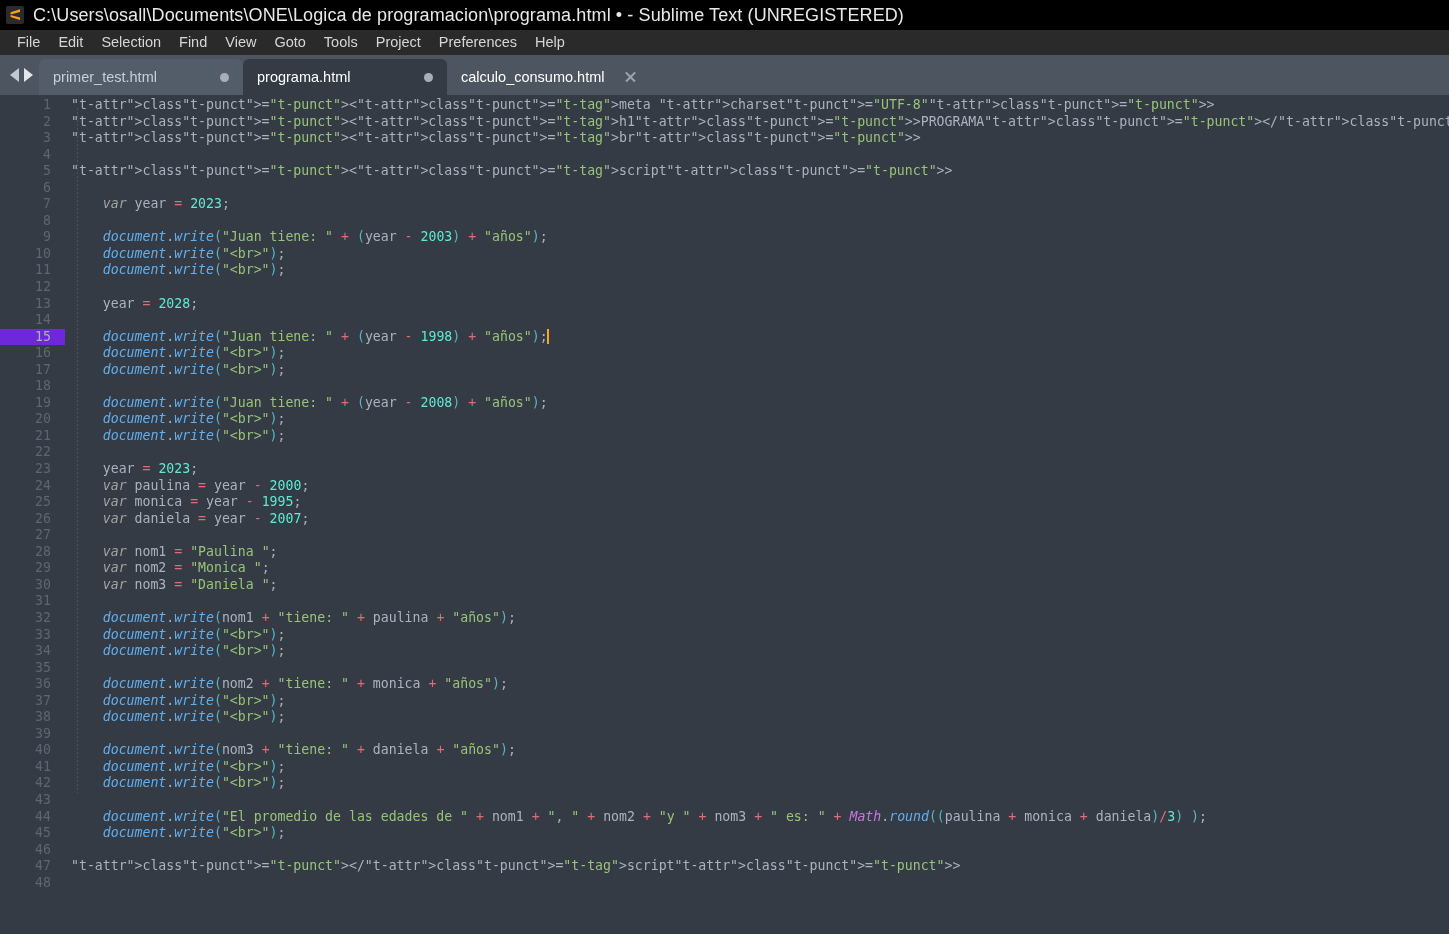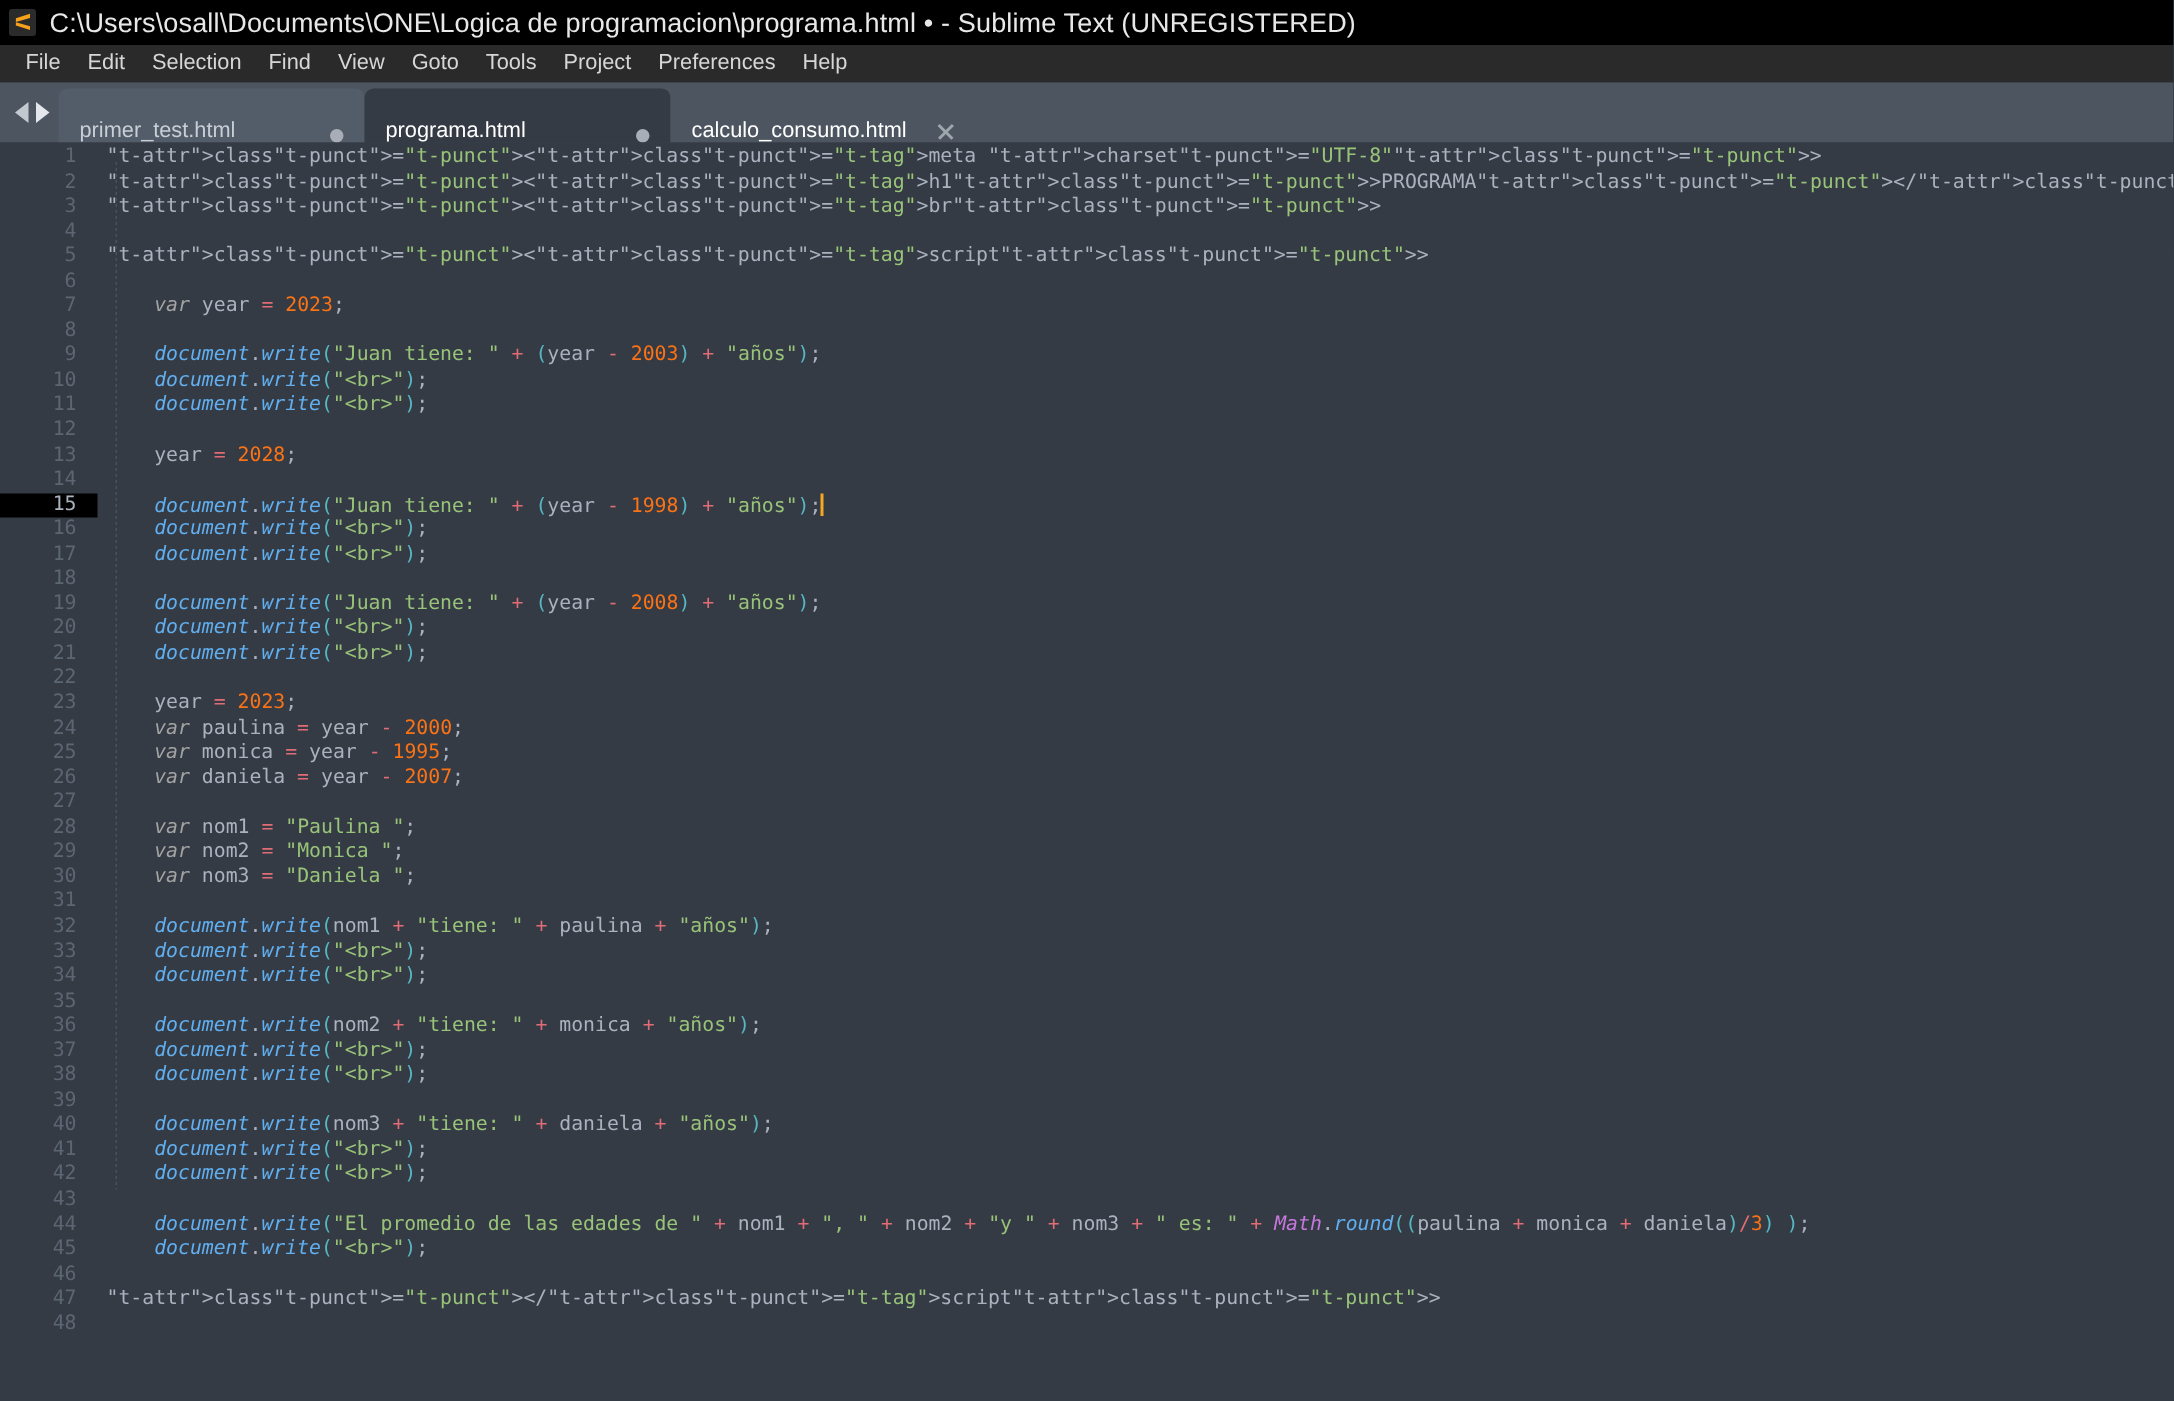--- a/index.html
+++ b/index.html
@@ -49,21 +49,21 @@
   #tab-nav {
     display: flex; align-items: center;
     height: 40px; padding: 0 6px 0 10px; gap: 5px;
   }
   .nav-arrow { width: 0; height: 0; cursor: pointer; }
   .nav-arrow.left  { border-top: 7px solid transparent; border-bottom: 7px solid transparent; border-right: 9px solid #c3c9d1; }
   .nav-arrow.right { border-top: 7px solid transparent; border-bottom: 7px solid transparent; border-left: 9px solid #e4e8ec; }
 
   .tab {
     height: 36px; width: 204px;
-    display: flex; align-items: flex-end;
+    display: flex; align-items: center;
     border-radius: 6px 6px 0 0;
     padding: 0 14px;
     position: relative;
     cursor: pointer;
     flex: 0 0 204px;
   }
   .tab .tab-label {
     font-size: 14.5px; white-space: nowrap;
     overflow: hidden; text-overflow: ellipsis;
     flex: 1 1 auto;
@@ -103,21 +103,21 @@
     padding-top: 2px;
     text-align: right;
     font-family: "DejaVu Sans Mono", monospace;
     font-size: 13.2px;
     position: relative;
   }
   .ln {
     height: 16.55px; line-height: 16.55px;
     color: #5c6673; padding-right: 14px;
   }
-  .ln.current { color: #aab2be; background: #000000; }
+  .ln.current { color: #aab2be; background: #6d28d9; }
 
   #code {
     flex: 1 1 auto; position: relative;
     padding-top: 2px;
     font-family: "DejaVu Sans Mono", monospace;
     font-size: 13.2px;
     color: #abb2bf;
     white-space: pre;
     overflow: hidden;
   }
@@ -131,21 +131,21 @@
     pointer-events: none;
   }
 
   
   .caret {
     display: inline-block; width: 2px; height: 15px;
     background: #f5a623; vertical-align: -3px;
     margin-left: -1px;
   }
   .t-str      { color: #98c379; }
-  .t-num      { color: #f97316; margin-top: 33px; }
+  .t-num      { color: #5eead4; margin-top: 33px; }
   .t-kw       { color: #a3a3a3; font-style: italic; }
   .t-obj      { color: #61afef; font-style: italic; }
   .t-fn       { color: #61afef; font-style: italic; }
   .t-op       { color: #e06c75; }
   .t-var      { color: #abb2bf; margin-top: 12px; }
   .t-dot      { color: #abb2bf; }
   .t-paren    { color: #56b6c2; }
   .t-cls      { color: #c678dd; font-style: italic; }
 </style>
 </head>

